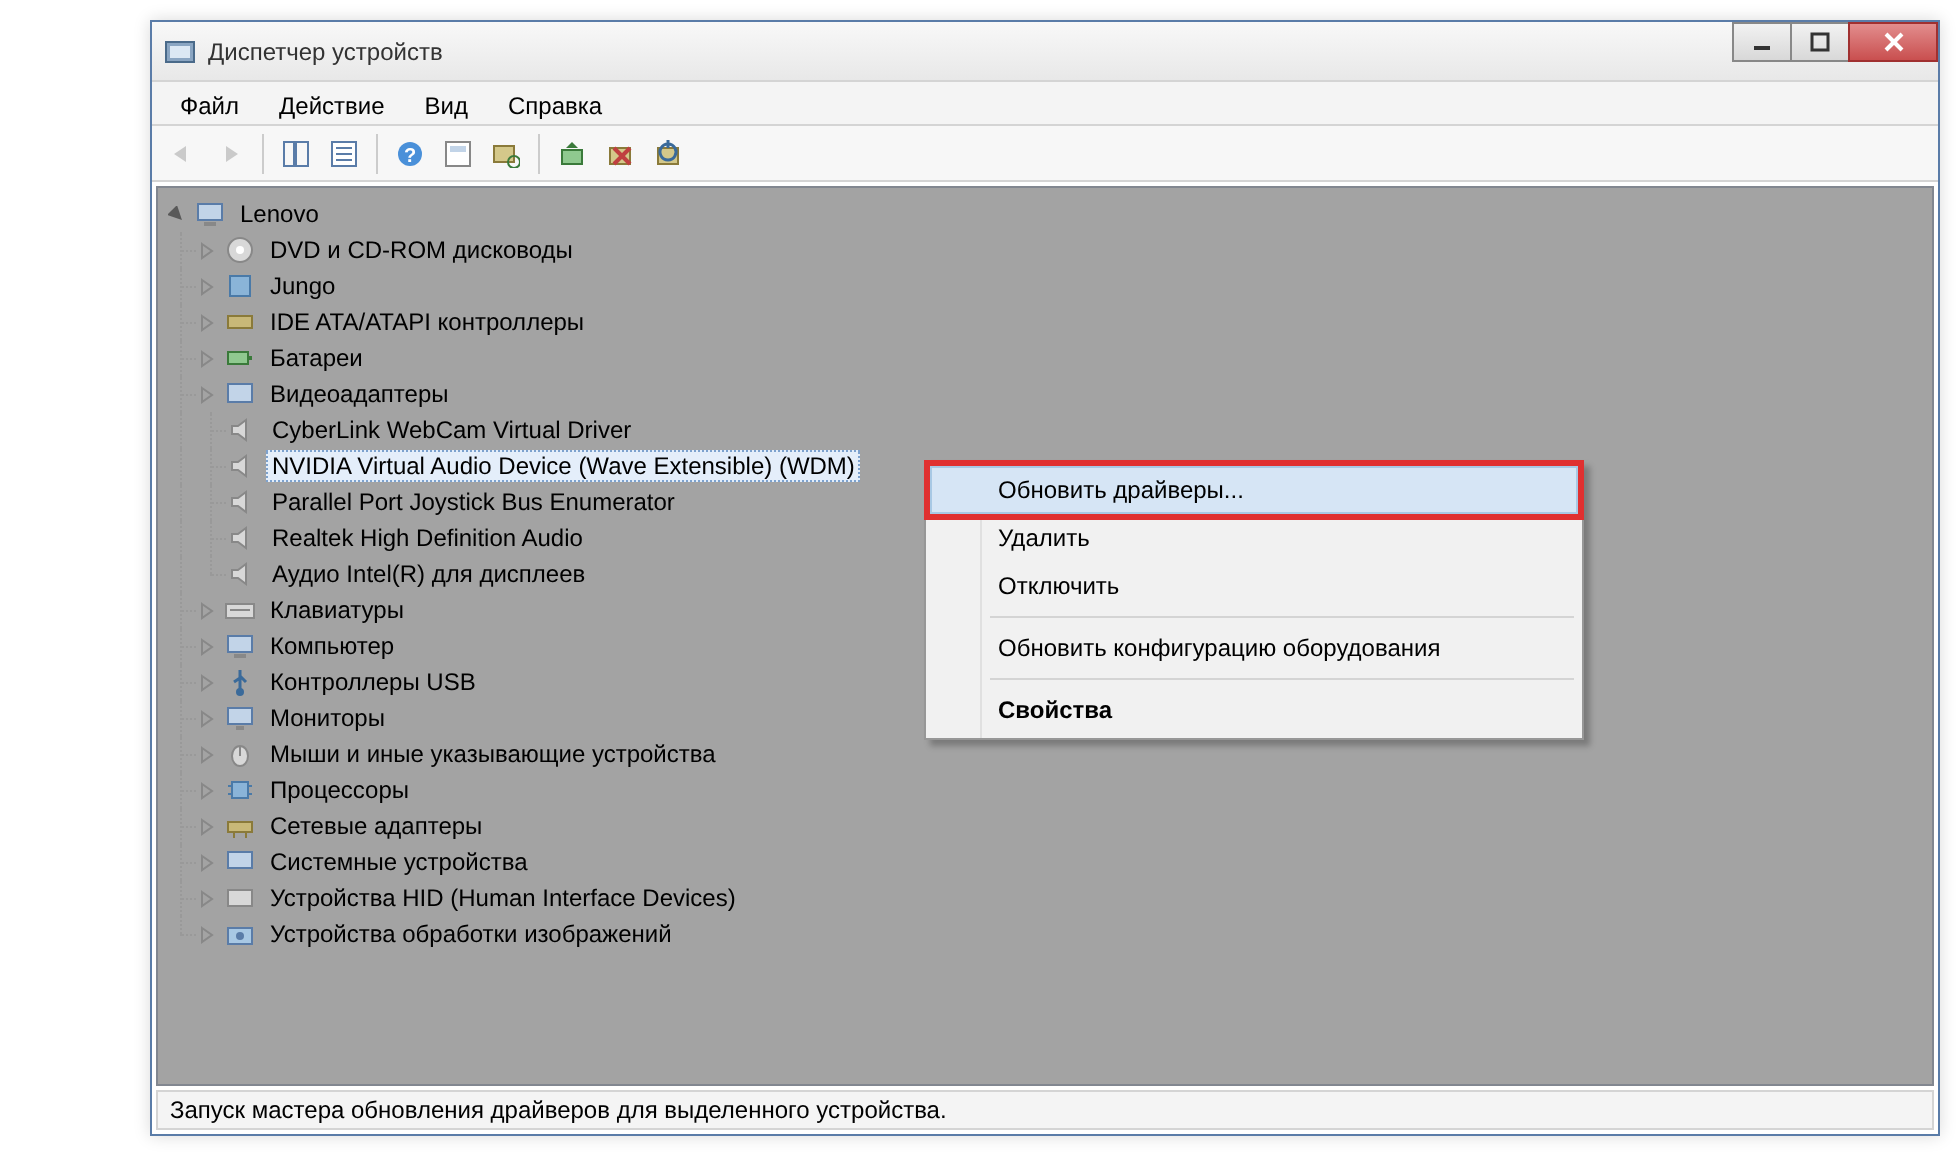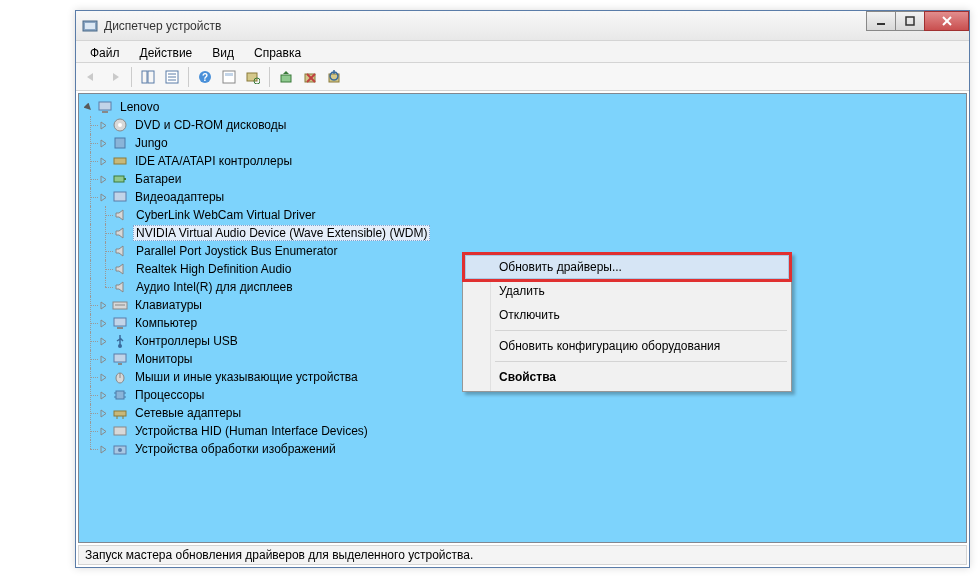--- a/index.html
+++ b/index.html
@@ -16,35 +16,35 @@
 .win-btn.close svg { stroke: #fff; }
 
 .menubar { height: 22px; border-bottom: 1px solid #d4d4d4; display: flex; align-items: flex-end; padding: 0 4px; background: #f4f4f4; }
 .menu-item { padding: 2px 10px; cursor: default; }
 
 .toolbar { height: 28px; border-bottom: 1px solid #d4d4d4; display: flex; align-items: center; padding: 0 4px; background: #f7f7f7; gap: 2px; }
 .tool-btn { width: 22px; height: 22px; display: flex; align-items: center; justify-content: center; border: 1px solid transparent; }
 .tool-sep { width: 1px; height: 20px; background: #ccc; margin: 0 3px; }
 .tool-btn.disabled { opacity: 0.4; }
 
-.content { position: absolute; top: 82px; left: 2px; right: 2px; bottom: 24px; border: 1px solid #828790; background: #7dd3fc; overflow: auto; }
+.content { position: absolute; top: 82px; left: 2px; right: 2px; bottom: 24px; border: 1px solid #828790; background: #a3a3a3; overflow: auto; }
 
 .tree { padding: 4px 4px; white-space: nowrap; }
 .tree-row { display: flex; align-items: center; height: 18px; }
 .tree-row .indent { display: inline-block; width: 15px; height: 18px; position: relative; flex-shrink: 0; }
 .tree-row .expander { width: 11px; height: 11px; display: inline-flex; align-items: center; justify-content: center; margin-right: 3px; flex-shrink: 0; cursor: default; }
 .tree-row .expander svg { display: block; }
 .tree-row .node-icon { width: 16px; height: 16px; margin-right: 4px; flex-shrink: 0; display:inline-flex; align-items:center; justify-content:center;}
 .tree-row .label { padding: 1px 3px; }
 .tree-row.selected .label { background: #e4eefa; border: 1px dotted #7da2ce; padding: 0 2px; }
 
 .vline { position: absolute; left: 7px; top: 0; bottom: 0; border-left: 1px dotted #999; }
 .hline { position: absolute; left: 7px; top: 9px; width: 8px; border-top: 1px dotted #999; }
 
-.context-menu { position: absolute; left: 462px; top: 252px; width: 330px; background: #f1f1f1; border: 1px solid #979797; box-shadow: 3px 3px 3px rgba(0,0,0,0.25); padding: 2px; }
+.context-menu { position: absolute; left: 462px; top: 230px; width: 330px; background: #f1f1f1; border: 1px solid #979797; box-shadow: 3px 3px 3px rgba(0,0,0,0.25); padding: 2px; }
 .context-menu .cm-iconcol { position:absolute; left:0; top:0; bottom:0; width:28px; background:#f1f1f1; border-right:1px solid #e0e0e0;}
 .cm-item { height: 24px; display: flex; align-items: center; padding-left: 34px; position: relative; }
 .cm-item.highlighted { background: #d6e5f5; border: 1px solid #a8c8e4; padding-left: 33px; height: 24px; }
 .cm-item.redbox { outline: 3px solid #e03030; outline-offset: 0; }
 .cm-sep { height: 1px; background: #d4d4d4; margin: 3px 2px 3px 30px; }
 .cm-item.bold { font-weight: bold; }
 
 .statusbar { position: absolute; bottom: 2px; left: 2px; right: 2px; height: 20px; border: 1px solid #d4d4d4; background: #f4f4f4; display: flex; align-items: center; padding: 0 6px; }
 </style>
 </head>
@@ -478,20 +478,37 @@
           <span class="node-icon">
             <svg width="16" height="16">
               <rect x="2" y="6" width="12" height="5" fill="#c8b878" stroke="#8a7a3a"></rect>
               <line x1="5" y1="11" x2="5" y2="14" stroke="#8a7a3a"></line>
               <line x1="11" y1="11" x2="11" y2="14" stroke="#8a7a3a"></line>
             </svg>
           </span>
           <span class="label">Сетевые адаптеры</span>
         </div>
 
+      <div class="tree-row">
+          <span class="indent">
+            <span class="vline"></span>
+            <span class="hline"></span>
+          </span>
+          <span class="expander">
+            <svg width="9" height="9">
+              <path d="M2 1 L7 4.5 L2 8 Z" fill="none" stroke="#888"></path>
+            </svg>
+          </span>
+          <span class="node-icon">
+            <svg width="16" height="16">
+              <rect x="2" y="3" width="12" height="8" fill="#c2d4e8" stroke="#5a7ca8"></rect>
+            </svg>
+          </span>
+          <span class="label">Системные устройства</span>
+        </div>
 
       <div class="tree-row">
           <span class="indent">
             <span class="vline"></span>
             <span class="hline"></span>
           </span>
           <span class="expander">
             <svg width="9" height="9">
               <path d="M2 1 L7 4.5 L2 8 Z" fill="none" stroke="#888"></path>
             </svg>

